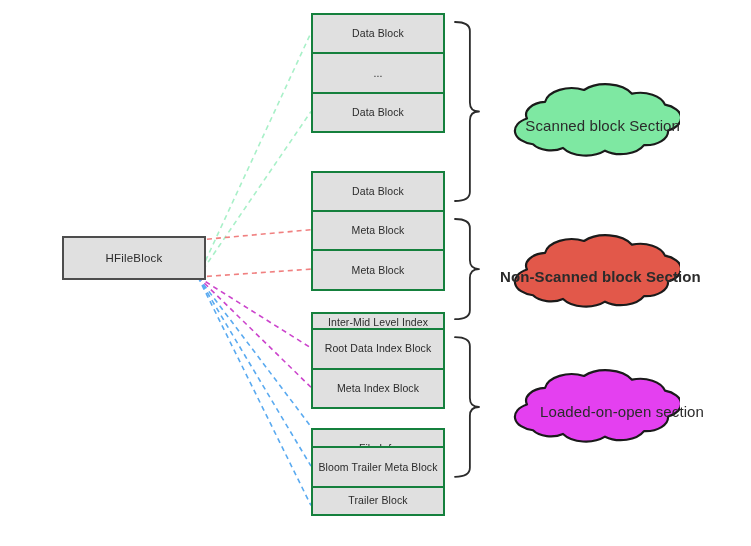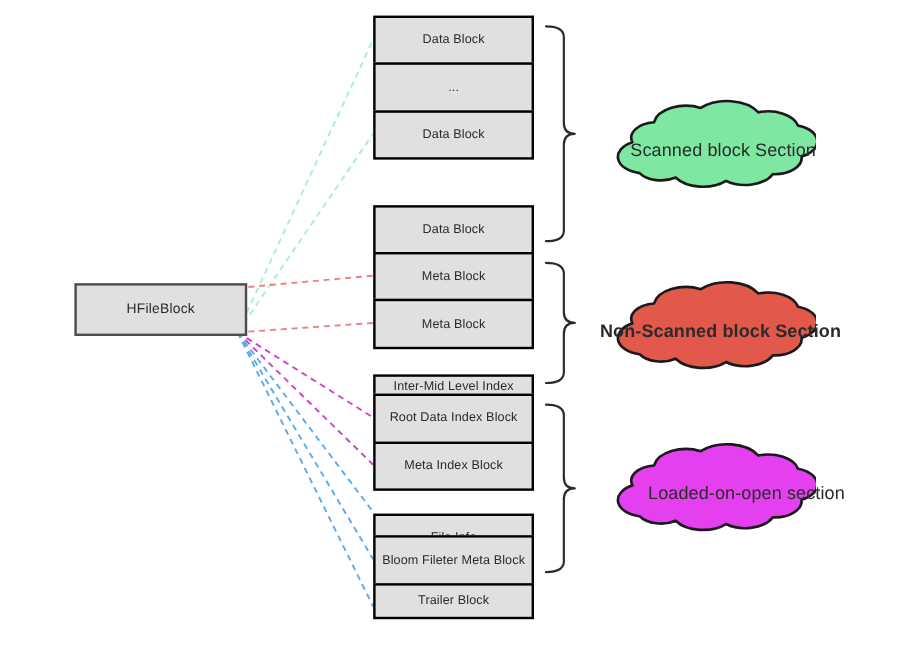--- a/index.html
+++ b/index.html
@@ -61,21 +61,21 @@
     width: 134px;
     height: 512px;
     z-index: 3;
   }
   .blk {
     position: absolute;
     left: 0;
     width: 134px;
     box-sizing: border-box;
     background: #e0e0e0;
-    border: 2px solid #000000;
+    border: 2px solid #15803d;
     display: flex;
     align-items: center;
     justify-content: center;
     text-align: center;
     padding: 0 5px;
   }
   .blk .lbl {
     font-size: 10.5px;
     line-height: 13px;
     color: #2b2b2b;
@@ -163,21 +163,21 @@
       <div class="blk" style="top: 354.6px; height: 41.4px;">
         <span class="lbl">Meta Index Block</span>
       </div>
       <div class="blk" style="top: 315.2px; height: 41.4px;">
         <span class="lbl">Root Data Index Block</span>
       </div>
       <div class="blk" style="top: 394px; height: 41.4px; margin-top: 21px;">
         <span class="lbl">File Info</span>
       </div>
       <div class="blk" style="top: 433.4px; height: 41.4px;">
-        <span class="lbl">Bloom Fileter Meta Block</span>
+        <span class="lbl">Bloom Trailer Meta Block</span>
       </div>
       <div class="blk" style="top: 472.8px; height: 30px;">
         <span class="lbl">Trailer Block</span>
       </div>
     </div>
 
   <div id="clouds">
       <svg class="cloud" width="180" height="92" viewBox="0 0 120 100" preserveAspectRatio="none" style="left: 500px; top: 78px;">
         <path d="M 22,72 a 15,15 0 0 1 -4,-28 a 14,14 0 0 1 12,-18 a 18,18 0 0 1 26,-13 a 20,20 0 0 1 32,4 a 17,17 0 0 1 22,12 a 15,15 0 0 1 2,28 a 15,15 0 0 1 -16,16 a 17,17 0 0 1 -26,6 a 18,18 0 0 1 -28,-3 a 14,14 0 0 1 -20,-4 Z" fill="#7ee8a2" stroke="#1a1a1a" stroke-width="2.2" stroke-linejoin="round" vector-effect="non-scaling-stroke"></path>
       </svg>

